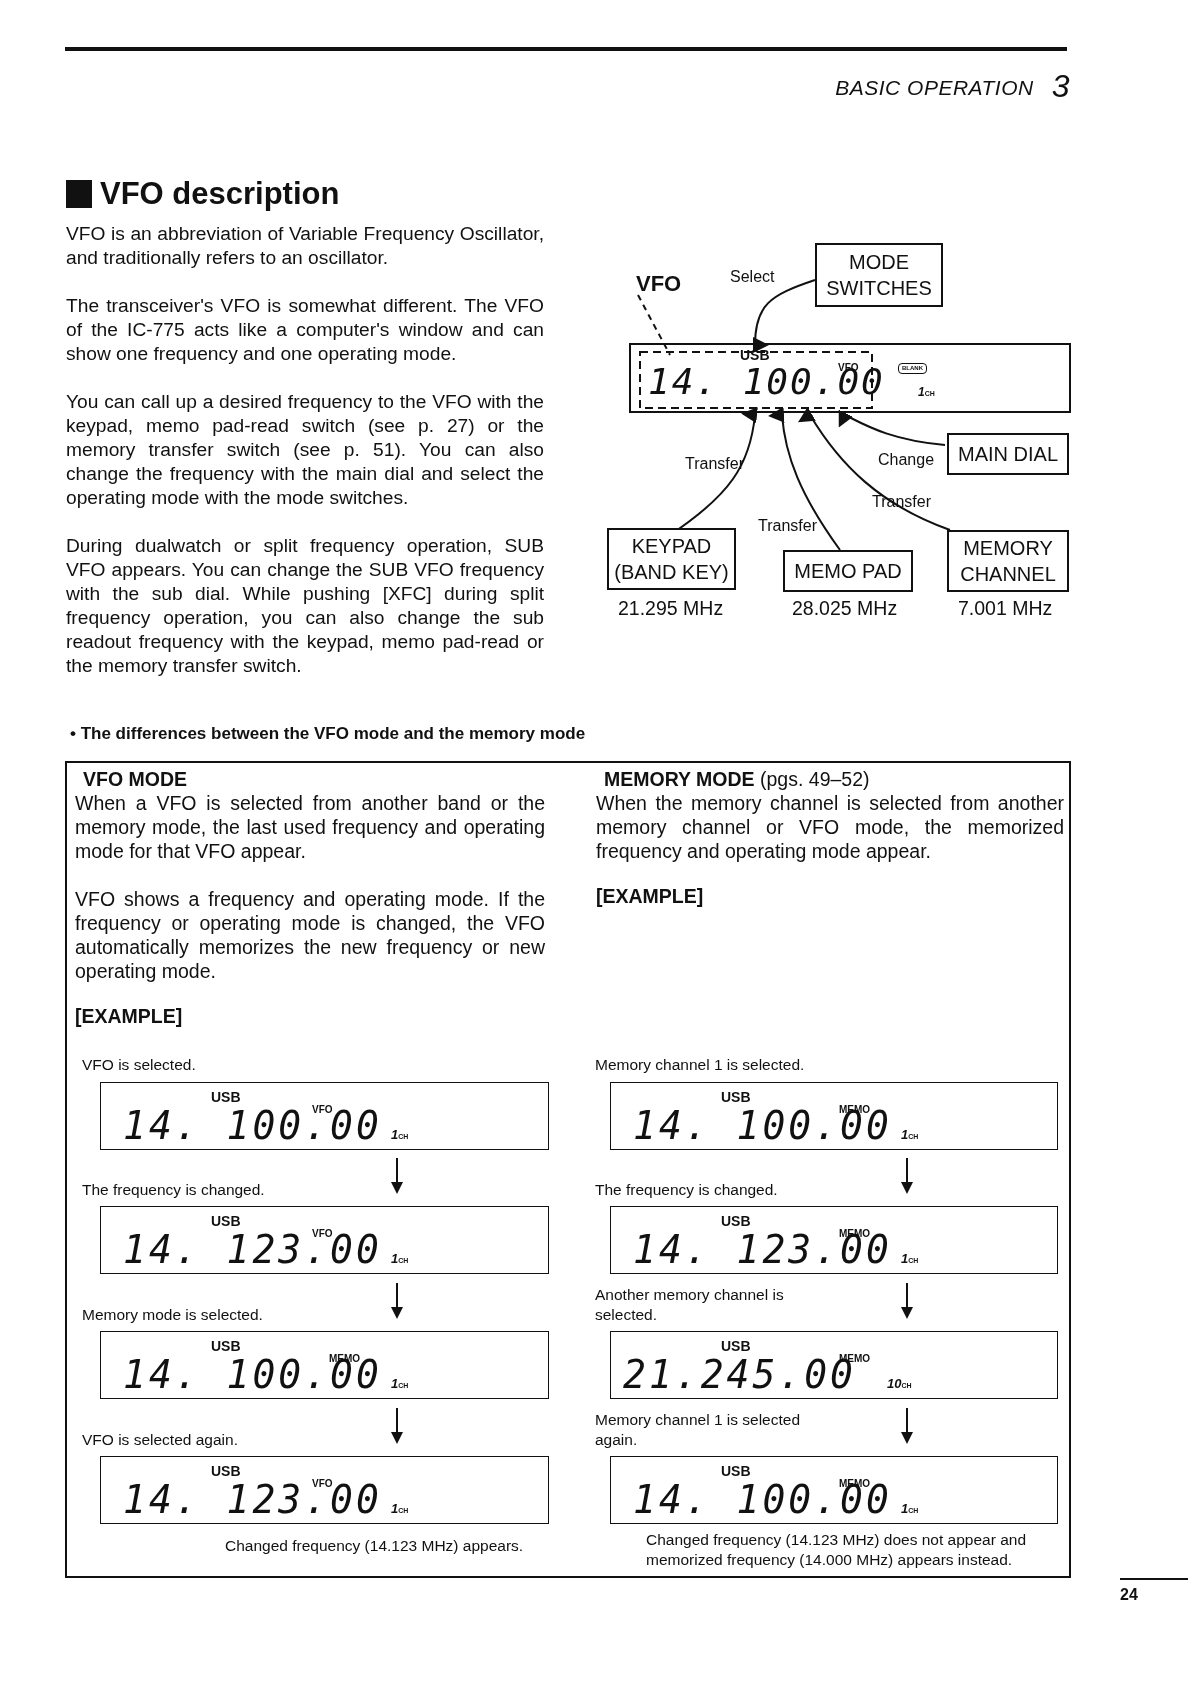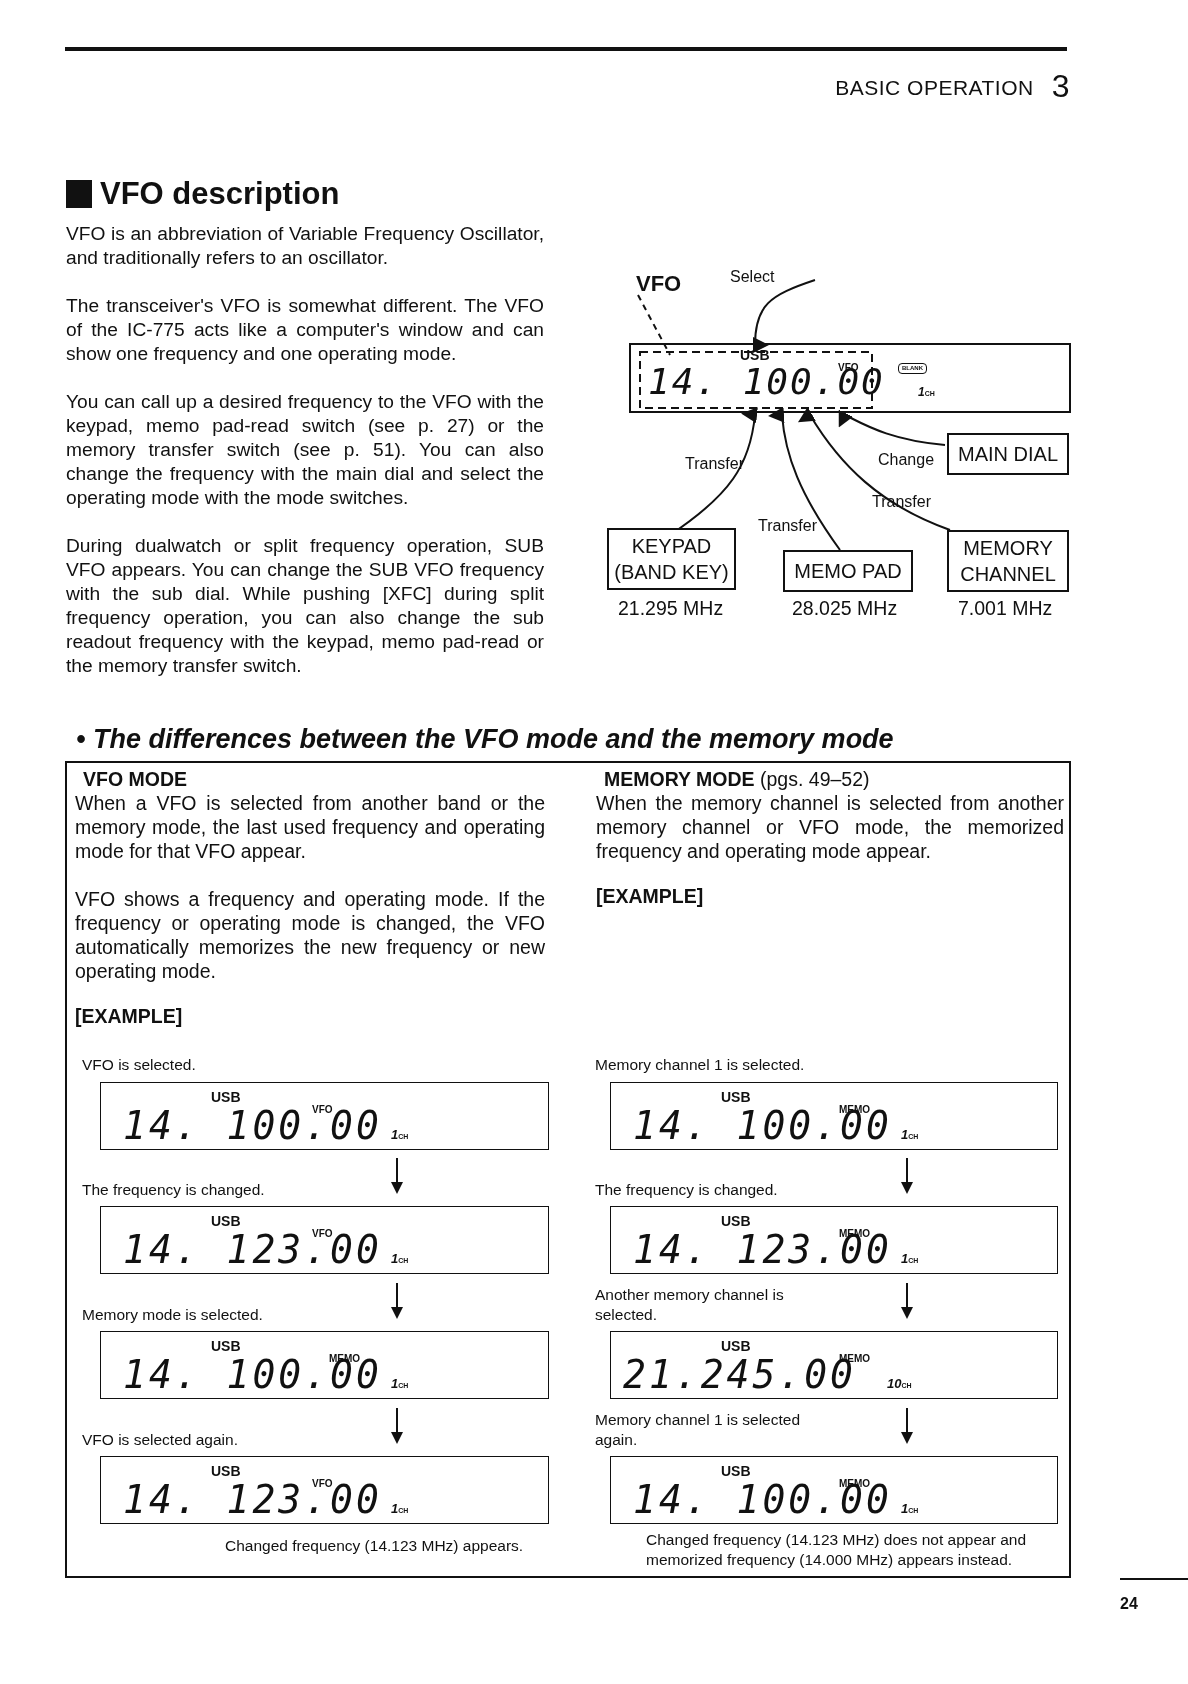--- a/index.html
+++ b/index.html
@@ -1,44 +1,44 @@
 <!DOCTYPE html>
 <html><head>
 <meta charset="utf-8">
 <style>
   html,body{margin:0;padding:0;background:#fff;}
   body{width:1188px;height:1684px;position:relative;overflow:hidden;color:#111;font-family:"Liberation Sans",sans-serif;}
   .abs{position:absolute;}
   .toprule{left:65px;top:47px;width:1002px;height:4px;background:#111;}
-  .chapter{right:118px;top:66px;font-size:21px;letter-spacing:0.5px;}
+  .chapter{right:118px;top:66px;font-size:21px;letter-spacing:0.5px;font-style:italic;}
   .chapter .num{font-size:32px;margin-left:18px;position:relative;top:2px;}
   .h1{left:66px;top:176px;font-size:31px;font-weight:bold;display:flex;align-items:center;}
   .h1 .sq{width:26px;height:28px;background:#111;margin-right:8px;display:inline-block;}
   .para{left:66px;width:478px;font-size:19.2px;line-height:24px;text-align:justify;}
   .para p{margin:0 0 24px 0;}
   .diag-label{font-size:16px;}
   .box{border:2px solid #111;background:#fff;text-align:center;font-size:20px;line-height:26px;display:flex;flex-direction:column;justify-content:center;}
   .freq{font-size:19.5px;}
-  .h2{left:76px;top:724px;font-size:27px;font-weight:bold;font-style:italic;}
+  .h2{left:70px;top:724px;font-size:17px;font-weight:bold;}
   .frame{left:65px;top:761px;width:1006px;height:817px;border:2px solid #111;box-sizing:border-box;}
   .colhead{font-size:19.5px;font-weight:bold;margin-left:8px;}
   .coltext{font-size:19.5px;line-height:24px;text-align:justify;}
   .coltext p{margin:0 0 24px 0;}
   .example{font-size:19.5px;font-weight:bold;}
   .step{font-size:15.5px;line-height:20px;}
   .lcd{border:1.5px solid #111;box-sizing:border-box;background:#fff;}
   .lcd .mode{position:absolute;font-size:14px;font-weight:bold;}
   .lcd .tag{position:absolute;font-size:10px;font-weight:bold;}
   .lcd .digits{position:absolute;font-family:"DejaVu Sans Mono",monospace;font-size:38px;font-style:italic;letter-spacing:3px;font-weight:normal;transform:scaleY(1.05);}
   .lcd .ch{position:absolute;font-size:13px;font-style:italic;font-weight:bold;}
   .lcd .ch small{font-size:7px;font-style:normal;}
   .arrow{width:2px;background:#111;}
   .arrow::after{content:"";position:absolute;left:-5px;bottom:-2px;border-left:6px solid transparent;border-right:6px solid transparent;border-top:12px solid #111;}
   .note{font-size:15.5px;line-height:20px;}
-  .pagenum{left:1120px;top:1586px;font-size:16px;font-weight:bold;margin-top:9px;}
+  .pagenum{left:1120px;top:1586px;font-size:16px;font-weight:bold;}
   .pagerule{left:1120px;top:1578px;width:68px;height:2px;background:#111;}
   .blank{border:1.5px solid #111;border-radius:4px;font-size:6px;font-weight:bold;padding:0 3px;line-height:9px;}
 </style>
 </head>
 <body>
 
 <div class="abs toprule"></div>
 <div class="abs chapter">
   <span>BASIC OPERATION</span><span class="num">3</span>
 </div>
@@ -75,20 +75,24 @@
 
     <path d="M240,315 C200,260 185,220 182,180" stroke="#111" stroke-width="2" fill="none" marker-end="url(#ah)"></path>
 
     <path d="M350,295 C280,270 240,230 210,180" stroke="#111" stroke-width="2" fill="none" marker-end="url(#ah)"></path>
 
     <path d="M345,210 C290,205 265,190 245,180" stroke="#111" stroke-width="2" fill="none" marker-end="url(#ah)"></path>
   </svg>
 
   <div class="abs" style="left:36px;top:36px;font-size:22px;font-weight:bold;">VFO</div>
   <div class="abs diag-label" style="left:130px;top:33px;">Select</div>
+  <div class="abs box" style="left:215px;top:8px;width:124px;height:60px;">
+    <span>MODE</span>
+    <span>SWITCHES</span>
+  </div>
 
   <div class="abs" style="left:140px;top:112px;font-size:14px;font-weight:bold;">USB</div>
   <div class="abs" style="left:48px;top:126px;font-family:'DejaVu Sans Mono',monospace;font-size:36px;font-style:italic;letter-spacing:2px;">14. 100.00</div>
   <div class="abs" style="left:238px;top:127px;font-size:10px;font-weight:bold;">VFO</div>
   <div class="abs blank" style="left:298px;top:128px;">BLANK</div>
   <div class="abs" style="left:318px;top:150px;font-size:12px;font-style:italic;font-weight:bold;"><span>1</span><small style="font-size:7px;font-style:normal;">CH</small></div>
 
   <div class="abs diag-label" style="left:85px;top:220px;">Transfer</div>
   <div class="abs diag-label" style="left:158px;top:282px;">Transfer</div>
   <div class="abs diag-label" style="left:272px;top:258px;">Transfer</div>

